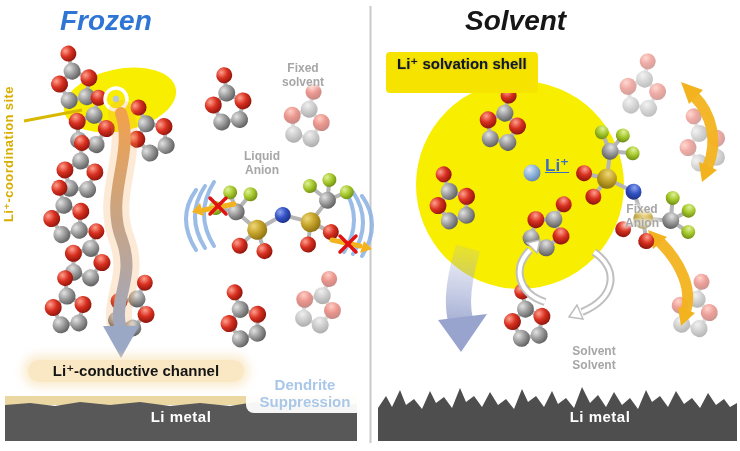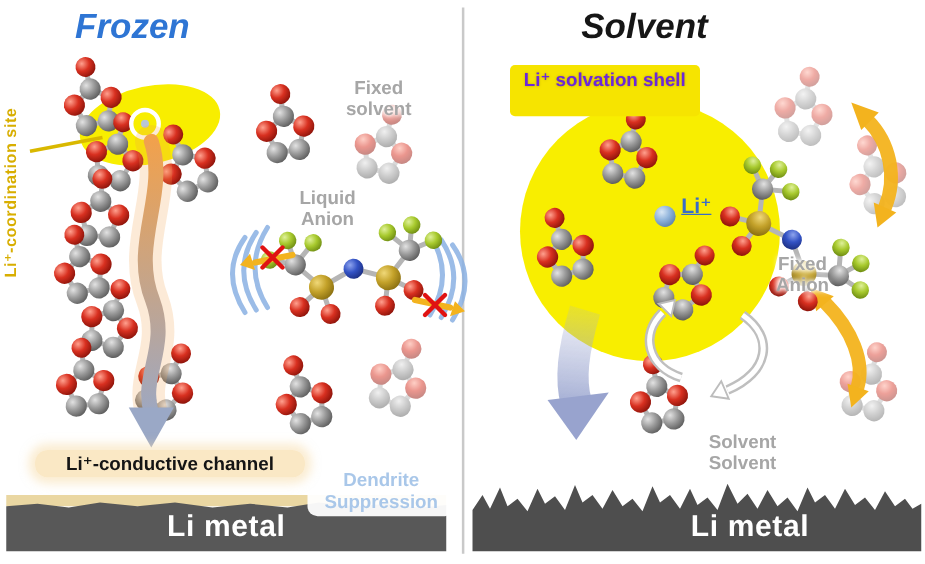--- a/index.html
+++ b/index.html
@@ -9,43 +9,43 @@
   }
   .art{position:absolute;left:0;top:0;}
   .lbl{position:absolute;font-weight:bold;}
   .title{
     font-family:Liberation Sans, sans-serif;
     font-style:italic;font-weight:bold;font-size:28px;text-align:left;
   }
   .frozen-title{color:var(--c-frozen_title,#2e75d4);}
   .liquid-title{color:var(--c-liquid_title,#161616);}
   .gray2{
-    color:var(--c-gray_label,#a6a6a6);font-size:15px;line-height:1.15;text-align:center;
+    color:var(--c-gray_label,#a6a6a6);font-size:12px;line-height:1.15;text-align:center;
     text-shadow:0 0 3px #fff,0 0 5px #fff,0 0 6px #fff;
   }
   .coord-label{
     color:var(--c-coordination_label,#d8ae00);font-size:13px;letter-spacing:.4px;
     writing-mode:vertical-rl;transform:rotate(180deg);text-align:center;
     text-shadow:0 0 3px #fff;
     height:205px;width:22px;
   }
   .channel-label{
     color:#151515;font-size:15px;text-align:center;
     background:var(--c-channel_bg,rgba(247,219,166,.65));
     box-shadow:0 0 8px 5px rgba(247,219,166,.5);
     border-radius:10px;padding:2px 0;
   }
   .dendrite-label{
     color:var(--c-dendrite_label,#a9c7e9);font-size:15px;line-height:1.1;text-align:center;
     background:rgba(255,255,255,.95);border-radius:8px;padding:2px 0 3px;
   }
-  .limetal-label{color:#ffffff;font-size:24px;text-align:center;letter-spacing:.5px;}
+  .limetal-label{color:#ffffff;font-size:15px;text-align:center;letter-spacing:.5px;}
   .solvation-pill{
-    background:var(--c-highlight_yellow,#f6e400);color:#6d28d9;font-size:15px;
-    padding:3px 11px 20px;border-radius:4px;text-shadow:0 0 2px rgba(170,150,0,.8);margin-left:22px;
+    background:var(--c-highlight_yellow,#f6e400);color:#0f172a;font-size:15px;
+    padding:3px 11px 20px;border-radius:4px;text-shadow:0 0 2px rgba(170,150,0,.8);
   }
   .liion-label{color:var(--c-li_ion_label,#3a6cc8);font-size:17px;}
 </style>
 </head>
 <body>
 
 <div class="canvas">
 
 <svg class="art" width="740" height="451" viewBox="0 0 740 451" xmlns="http://www.w3.org/2000/svg" xmlns:xlink="http://www.w3.org/1999/xlink">
   <defs>

